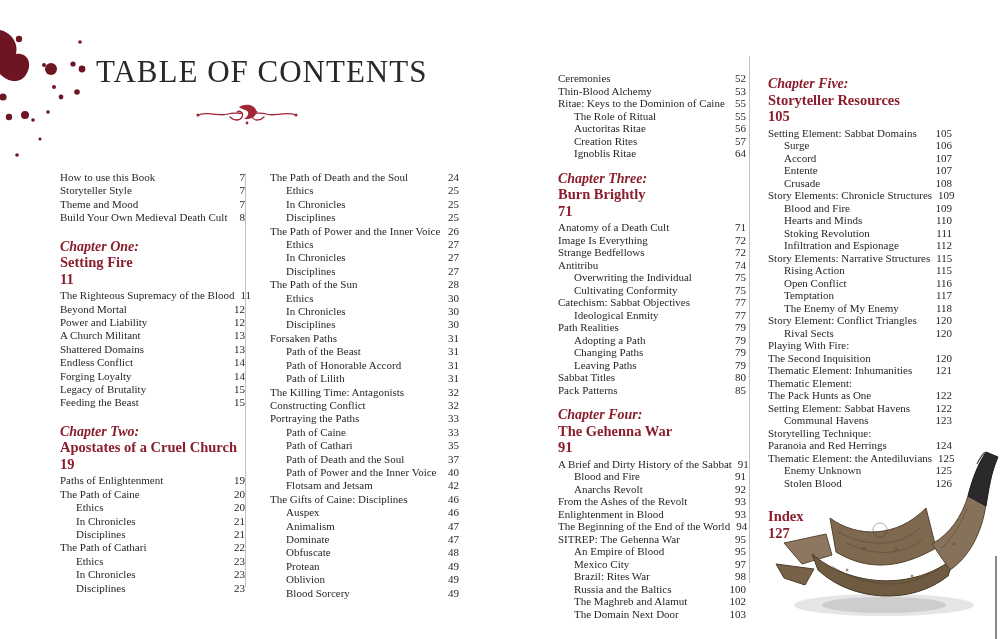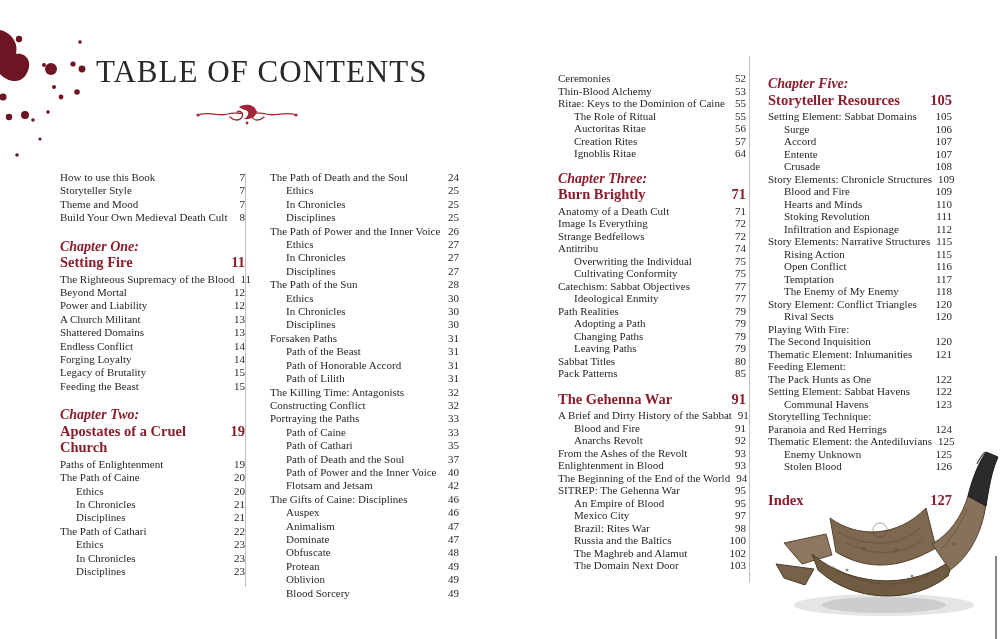--- a/index.html
+++ b/index.html
@@ -13,21 +13,21 @@
   .entry-row{display:flex;justify-content:space-between;align-items:baseline;
              font-size:11px;color:var(--body_text,#2b2527);}
   .col-left .entry-row{line-height:13.4px;}
   .col-right .entry-row{line-height:12.5px;}
   .indent-1{padding-left:16px;}
   .entry-row .page{margin-left:6px;white-space:nowrap;}
   .entry-row .label{white-space:nowrap;}
   .chapter{color:var(--chapter_red,#8a1e2d);font-weight:bold;margin-bottom:2px;}
   .chapter .kicker{font-style:italic;font-size:14px;line-height:15.5px;}
   .chapter-row{display:flex;justify-content:space-between;align-items:baseline;
-               font-size:14.5px;line-height:16.5px;}
+               font-size:14.5px;line-height:16.5px;flex-direction:column;}
   .col-left .gap{height:14px;}
   .col-right .gap{height:11px;}
   .col-right .gap.large{height:19px;}
   #edge-line{left:995px;top:556px;width:2px;height:83px;background:#4a4a4a;opacity:.65;}
 </style>
 </head>
 <body>
 
 <div id="spread">
 
@@ -402,20 +402,21 @@
       <div class="entry-row">
         <span class="label">Sabbat Titles</span>
         <span class="page">80</span>
       </div>
       <div class="entry-row">
         <span class="label">Pack Patterns</span>
         <span class="page">85</span>
       </div>
       <div class="gap"></div>
       <div class="chapter">
+        <div class="kicker">Chapter Four:</div>
         <div class="chapter-row">
           <span class="label">The Gehenna War</span>
           <span class="page">91</span>
         </div>
       </div>
       <div class="entry-row">
         <span class="label">A Brief and Dirty History of the Sabbat</span>
         <span class="page">91</span>
       </div>
       <div class="entry-row indent-1">
@@ -551,21 +552,21 @@
           <span class="label">The Second Inquisition</span>
           <span class="page">120</span>
         </div>
       </div>
       <div class="entry-row">
         <span class="label">Thematic Element: Inhumanities</span>
         <span class="page">121</span>
       </div>
       <div class="entry2">
         <div class="entry-row">
-          <span class="label">Feeding Element:</span>
+          <span class="label">Thematic Element:</span>
         </div>
         <div class="entry-row">
           <span class="label">The Pack Hunts as One</span>
           <span class="page">122</span>
         </div>
       </div>
       <div class="entry-row">
         <span class="label">Setting Element: Sabbat Havens</span>
         <span class="page">122</span>
       </div>

